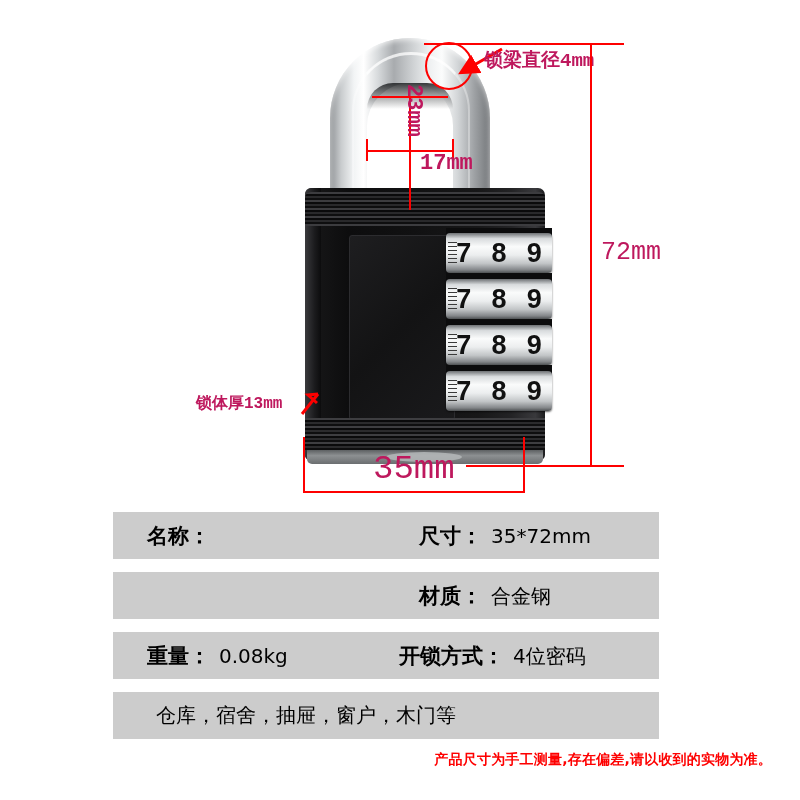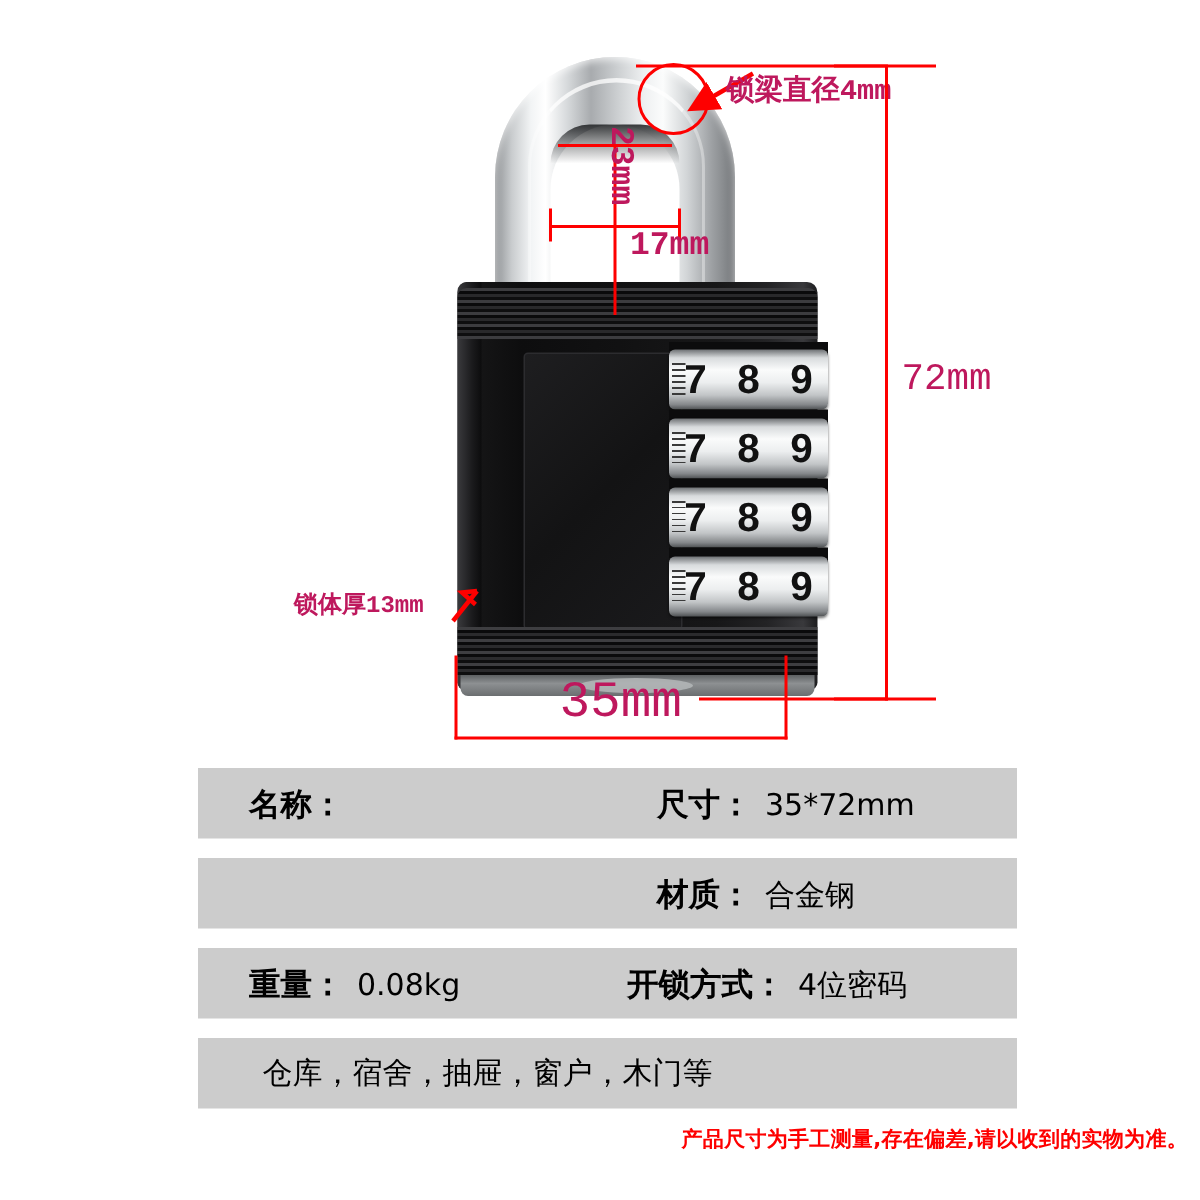--- a/index.html
+++ b/index.html
@@ -239,21 +239,21 @@
   }
   .rcircle {
     position: absolute;
     border: 2px solid #fe0000;
     border-radius: 50%;
   }
 
   
   #spec-table {
     position: absolute;
-    left: 132px;
+    left: 113px;
     top: 512px;
     width: 546px;
   }
   .spec-row {
     position: relative;
     height: 47px;
     background: #cccccc;
     margin-bottom: 13px;
     display: flex;
     align-items: center;
@@ -285,21 +285,20 @@
     left: 0;
     top: 751px;
     width: 772px;
     text-align: right;
     color: #fe0000;
     font-family: "DejaVu Sans", "Liberation Sans", sans-serif;
     font-weight: bold;
     font-size: 14px;
     letter-spacing: .2px;
     white-space: nowrap;
-    padding-left: 20px;
   }
 </style>
 </head>
 <body>
 
 <div id="stage">
 
   <div id="photo-area">
 
     <div class="shackle-outer"></div>

